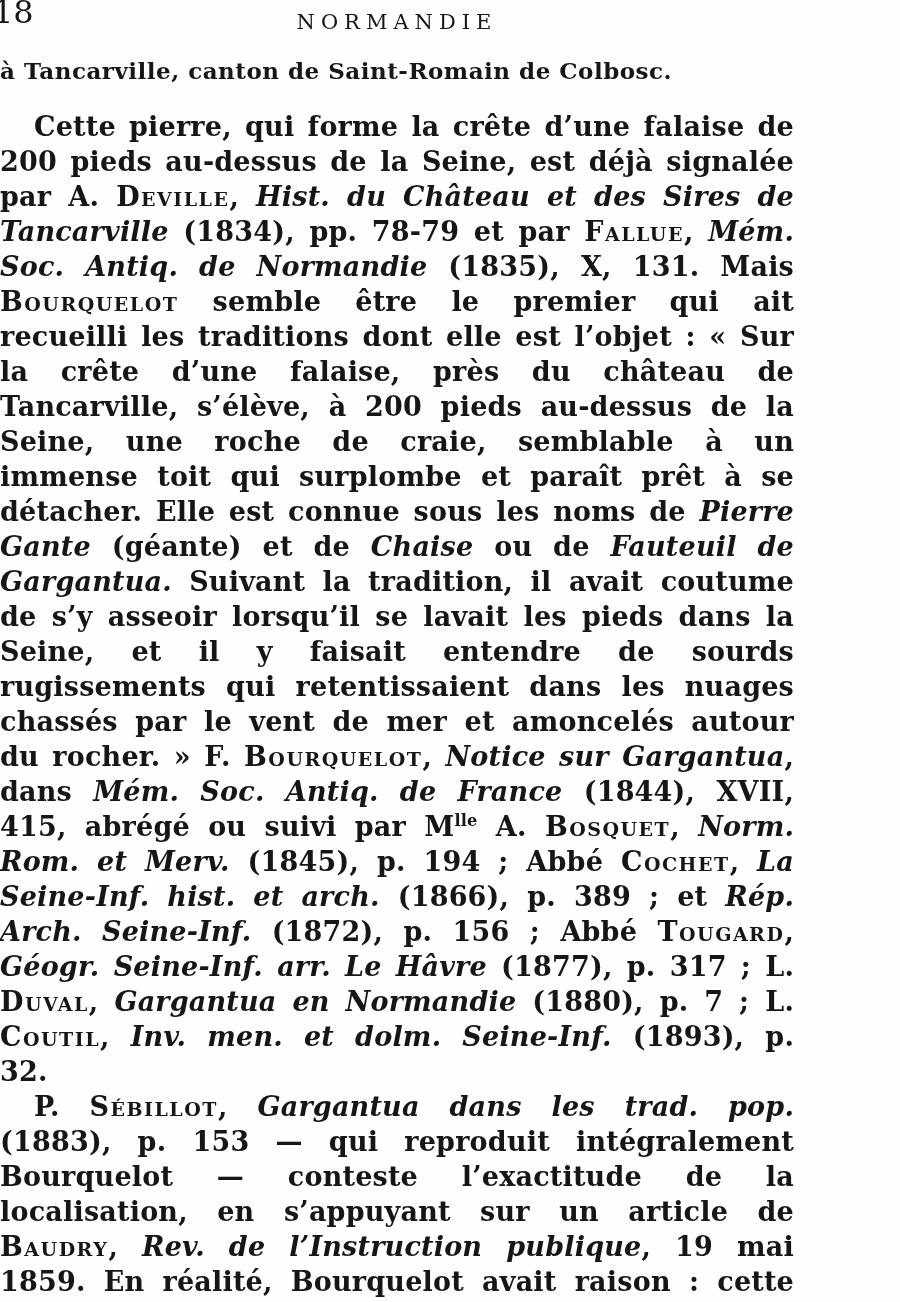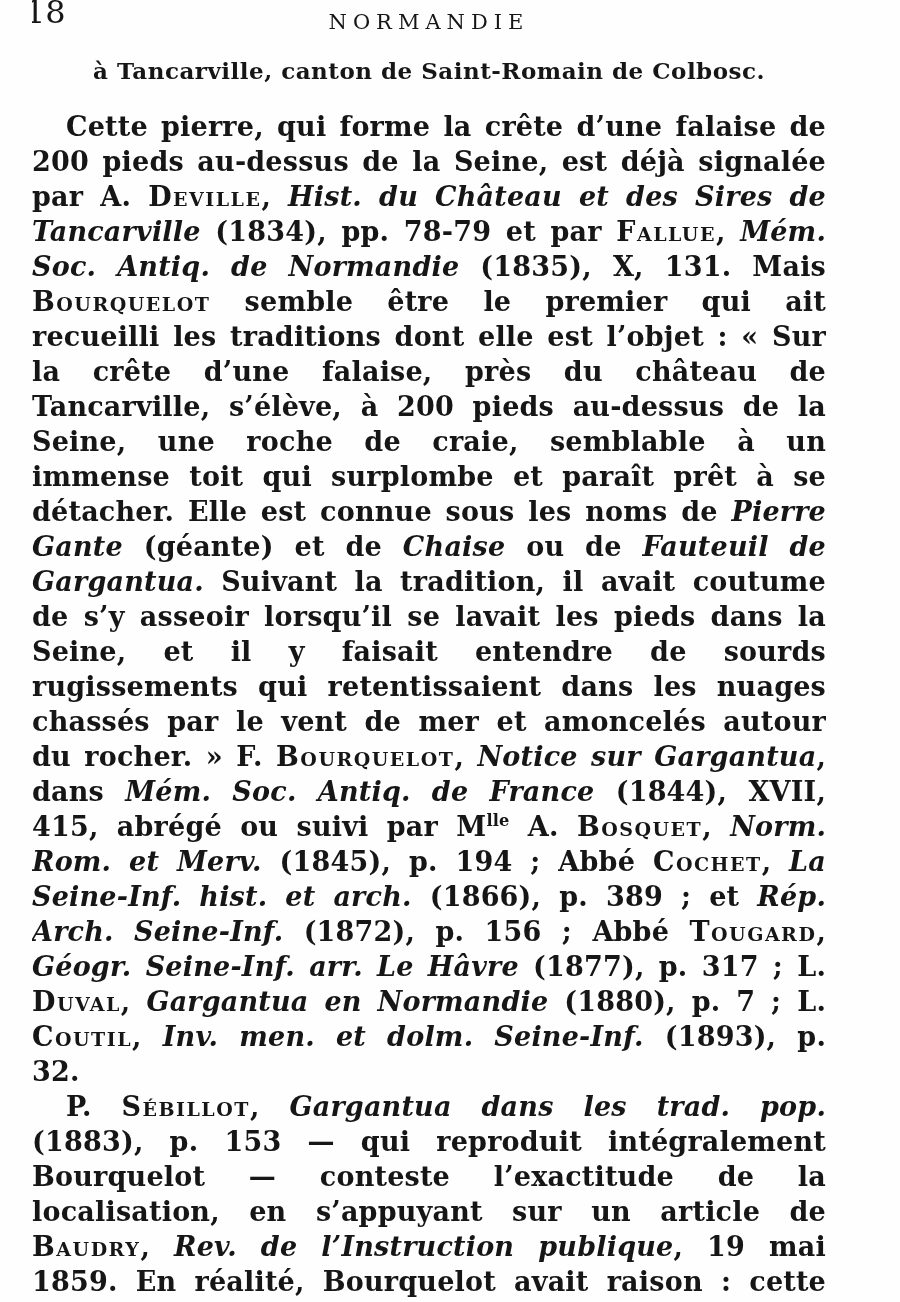--- a/index.html
+++ b/index.html
@@ -10,21 +10,20 @@
   .page{
     position:relative;
     width:832px;
     height:1302px;
     background:var(--paper);
     color:var(--ink);
     font-family:"DejaVu Serif","Liberation Serif",serif;
     overflow:hidden;
     box-sizing:border-box;
     padding:0 38px 0 0;
-    margin-left:32px;
   }
   .page-number{
     position:absolute;
     left:-7px;
     top:-7px;
     font-size:32px;
     font-weight:400;
   }
   .running-head{
     display:block;
@@ -35,21 +34,21 @@
     font-weight:400;
   }
   .entry-heading{
     text-align:center;
     font-size:28px;
     font-weight:bold;
     margin:42px 0 0 0;
     letter-spacing:0.5px;
   }
   .entry-subheading{
-    text-align:center;
+    text-align:left;
     font-size:23px;
     font-weight:bold;
     margin:23px 0 0 0;
     letter-spacing:0.5px;
   }
   .article-body{
     margin-top:25px;
     font-size:27px;
     line-height:35px;
     text-align:justify;

